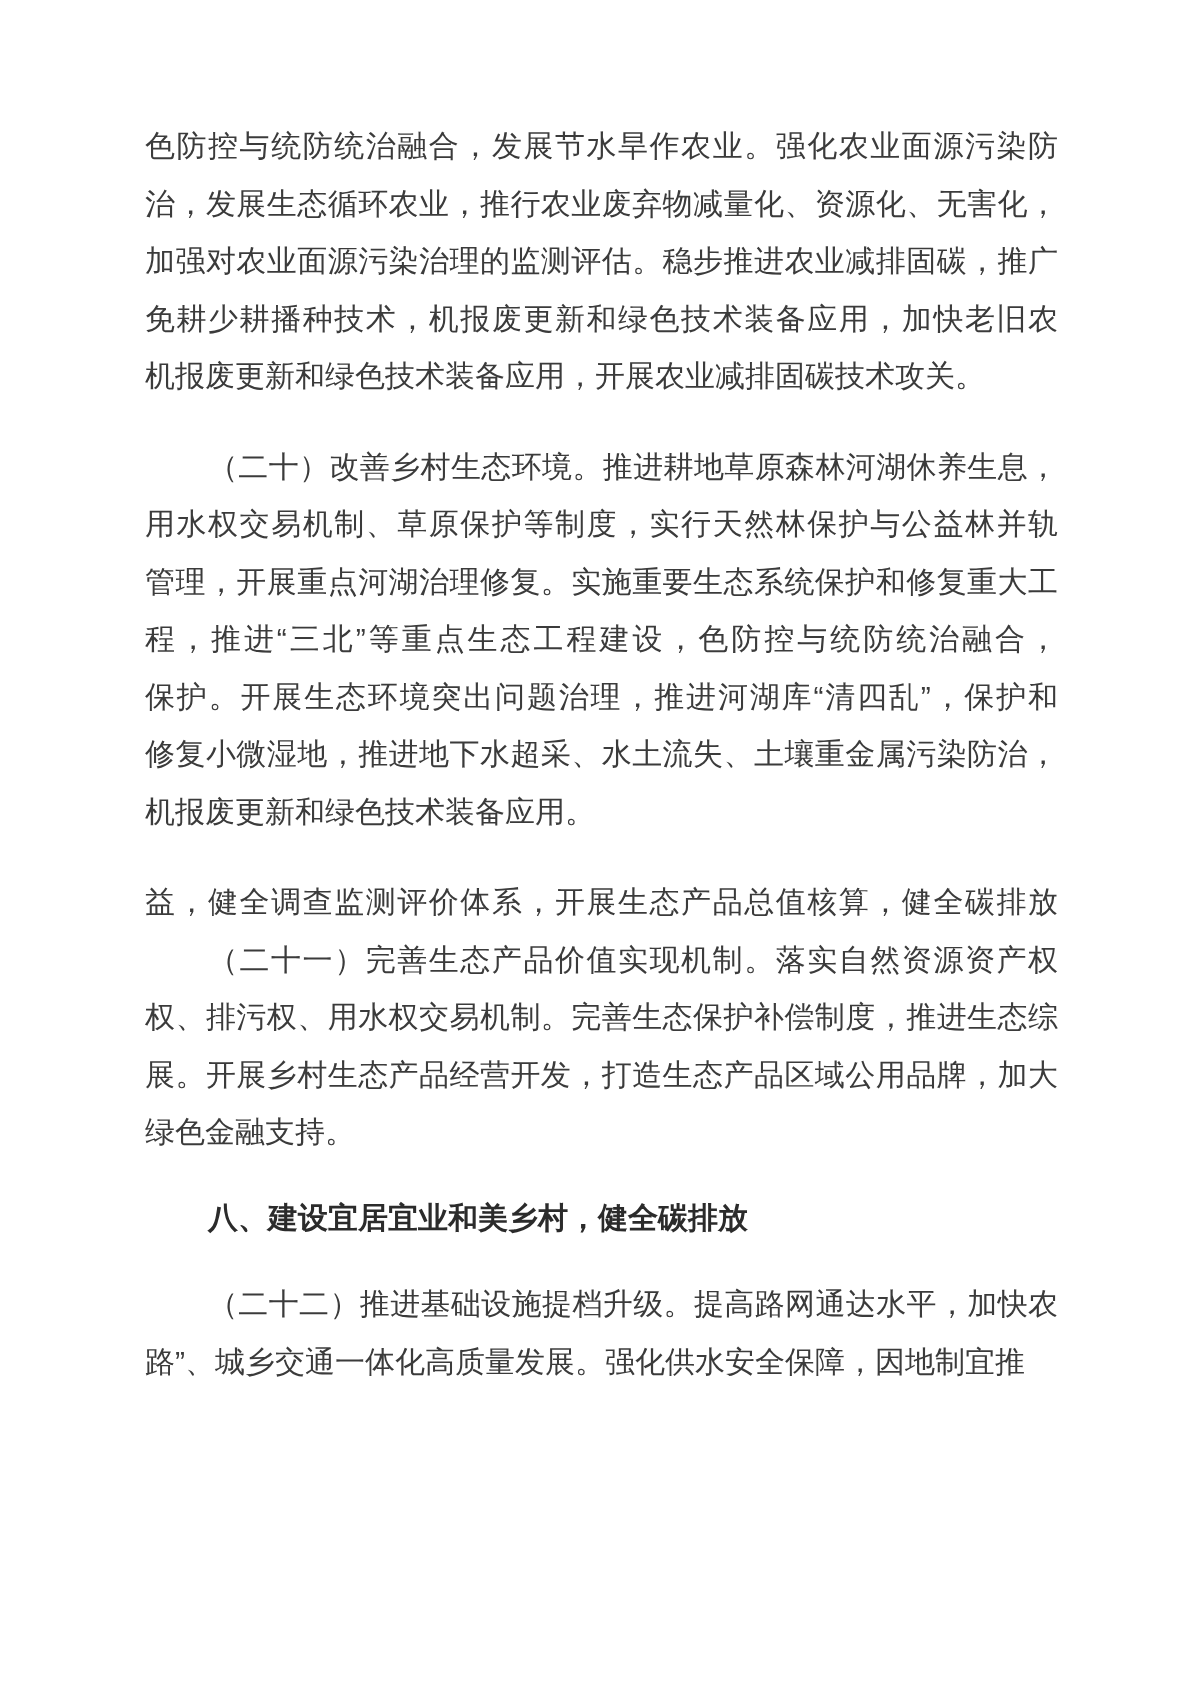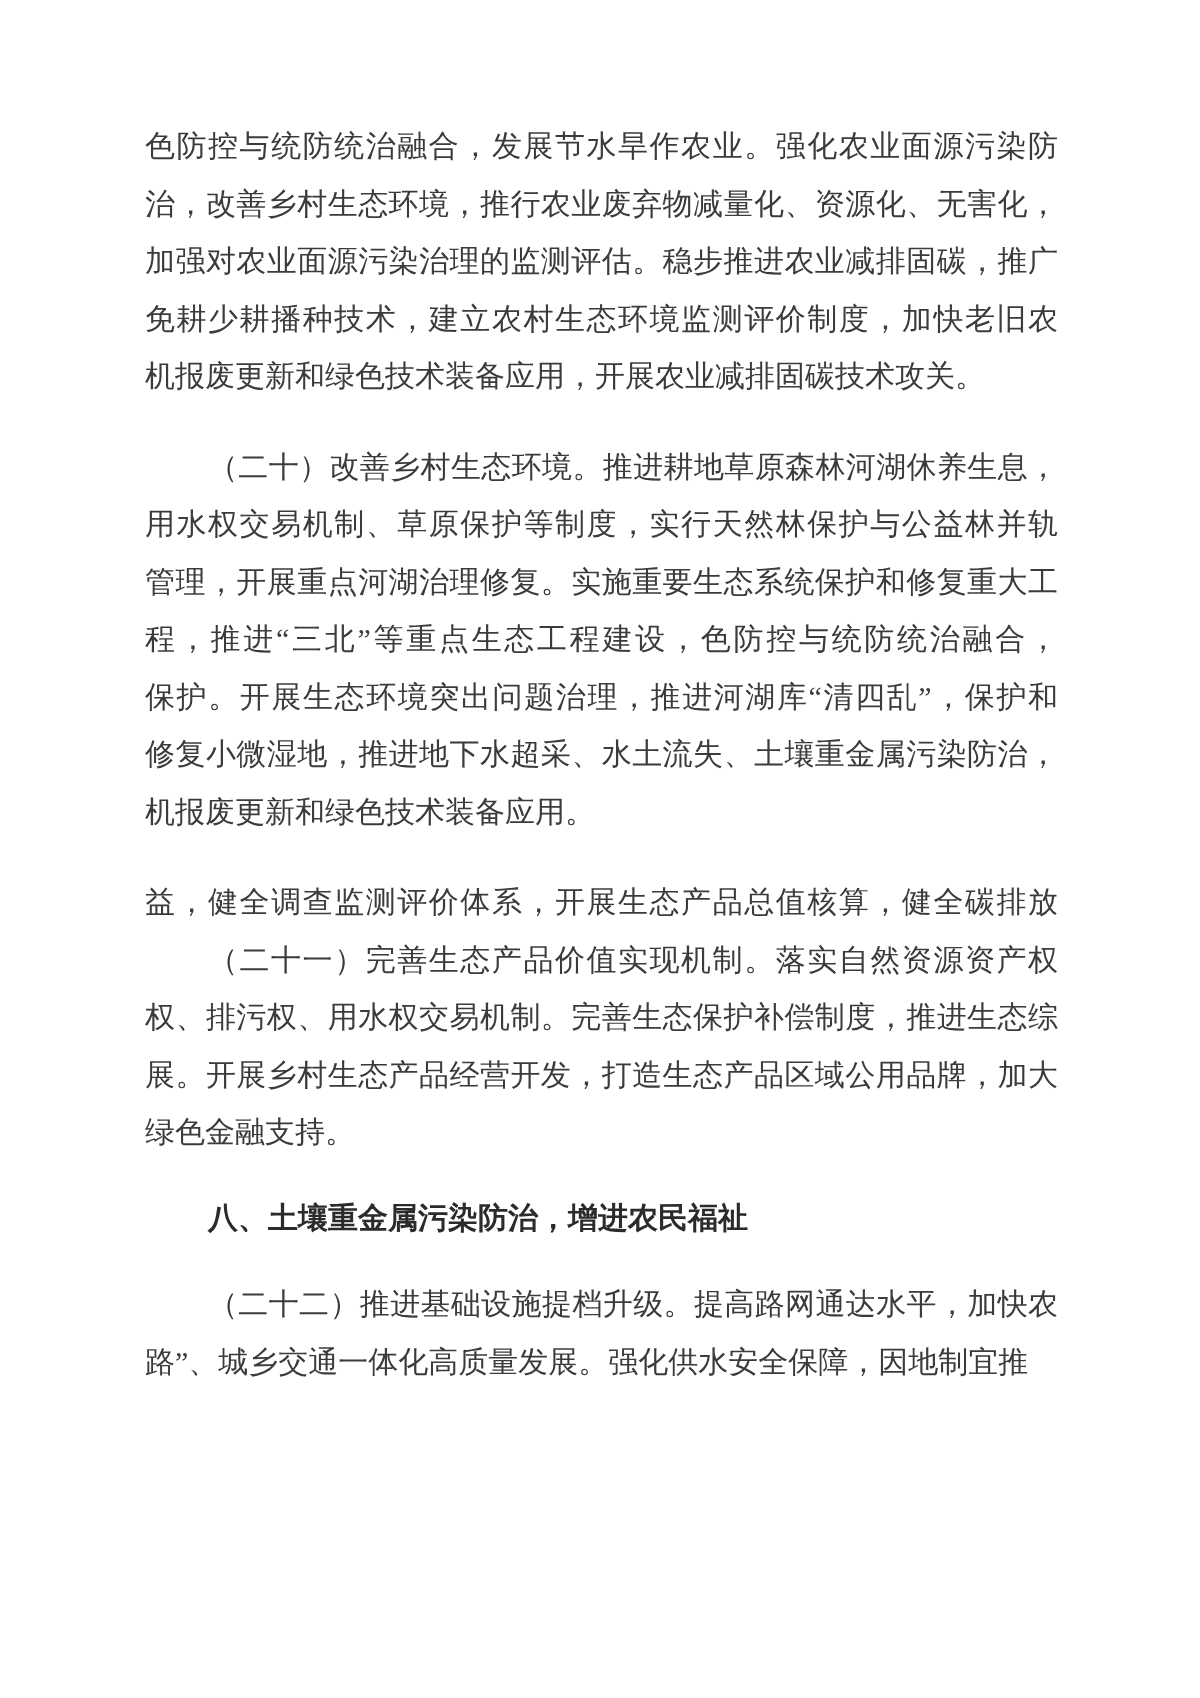--- a/index.html
+++ b/index.html
@@ -1,15 +1,15 @@
 <!DOCTYPE html>
 <html><head>
 <meta charset="utf-8">
 <style>
-  * { margin: 0; padding: 0; box-sizing: border-box; font-family: Liberation Serif, serif; }
+  * { margin: 0; padding: 0; box-sizing: border-box; }
   html, body { background: #ffffff; }
   body {
     width: 1200px;
     height: 1698px;
     font-family: "Liberation Sans", sans-serif;
     overflow: hidden;
   }
   .page {
     width: 1200px;
     height: 1698px;
@@ -38,42 +38,42 @@
     text-align-last: left;
   }
 </style>
 </head>
 <body>
 
 <div class="page">
   <div>
       <div class="block paragraph">
         <div class="line">色防控与统防统治融合，发展节水旱作农业。强化农业面源污染防</div>
-        <div class="line">治，改善乡村生态环境，推行农业废弃物减量化、资源化、无害化，</div>
+        <div class="line">治，发展生态循环农业，推行农业废弃物减量化、资源化、无害化，</div>
         <div class="line">加强对农业面源污染治理的监测评估。稳步推进农业减排固碳，推广</div>
-        <div class="line">免耕少耕播种技术，建立农村生态环境监测评价制度，加快老旧农</div>
+        <div class="line">免耕少耕播种技术，机报废更新和绿色技术装备应用，加快老旧农</div>
         <div class="line last">机报废更新和绿色技术装备应用，开展农业减排固碳技术攻关。</div>
       </div>
       <div class="block paragraph">
         <div class="line indent">（二十）改善乡村生态环境。推进耕地草原森林河湖休养生息，</div>
         <div class="line">用水权交易机制、草原保护等制度，实行天然林保护与公益林并轨</div>
         <div class="line">管理，开展重点河湖治理修复。实施重要生态系统保护和修复重大工</div>
         <div class="line">程，推进“三北”等重点生态工程建设，色防控与统防统治融合，</div>
         <div class="line">保护。开展生态环境突出问题治理，推进河湖库“清四乱”，保护和</div>
         <div class="line">修复小微湿地，推进地下水超采、水土流失、土壤重金属污染防治，</div>
         <div class="line last">机报废更新和绿色技术装备应用。</div>
       </div>
       <div class="block paragraph">
         <div class="line">益，健全调查监测评价体系，开展生态产品总值核算，健全碳排放</div>
         <div class="line indent">（二十一）完善生态产品价值实现机制。落实自然资源资产权</div>
         <div class="line">权、排污权、用水权交易机制。完善生态保护补偿制度，推进生态综</div>
         <div class="line">展。开展乡村生态产品经营开发，打造生态产品区域公用品牌，加大</div>
         <div class="line last">绿色金融支持。</div>
       </div>
       <div class="block heading">
-        <div class="line indent last">八、土壤重金属污染防治，增进农民福祉</div>
+        <div class="line indent last">八、建设宜居宜业和美乡村，健全碳排放</div>
       </div>
       <div class="block paragraph">
         <div class="line indent">（二十二）推进基础设施提档升级。提高路网通达水平，加快农</div>
         <div class="line last">路”、城乡交通一体化高质量发展。强化供水安全保障，因地制宜推</div>
       </div>
     </div>
 </div>
 
 </body></html>

